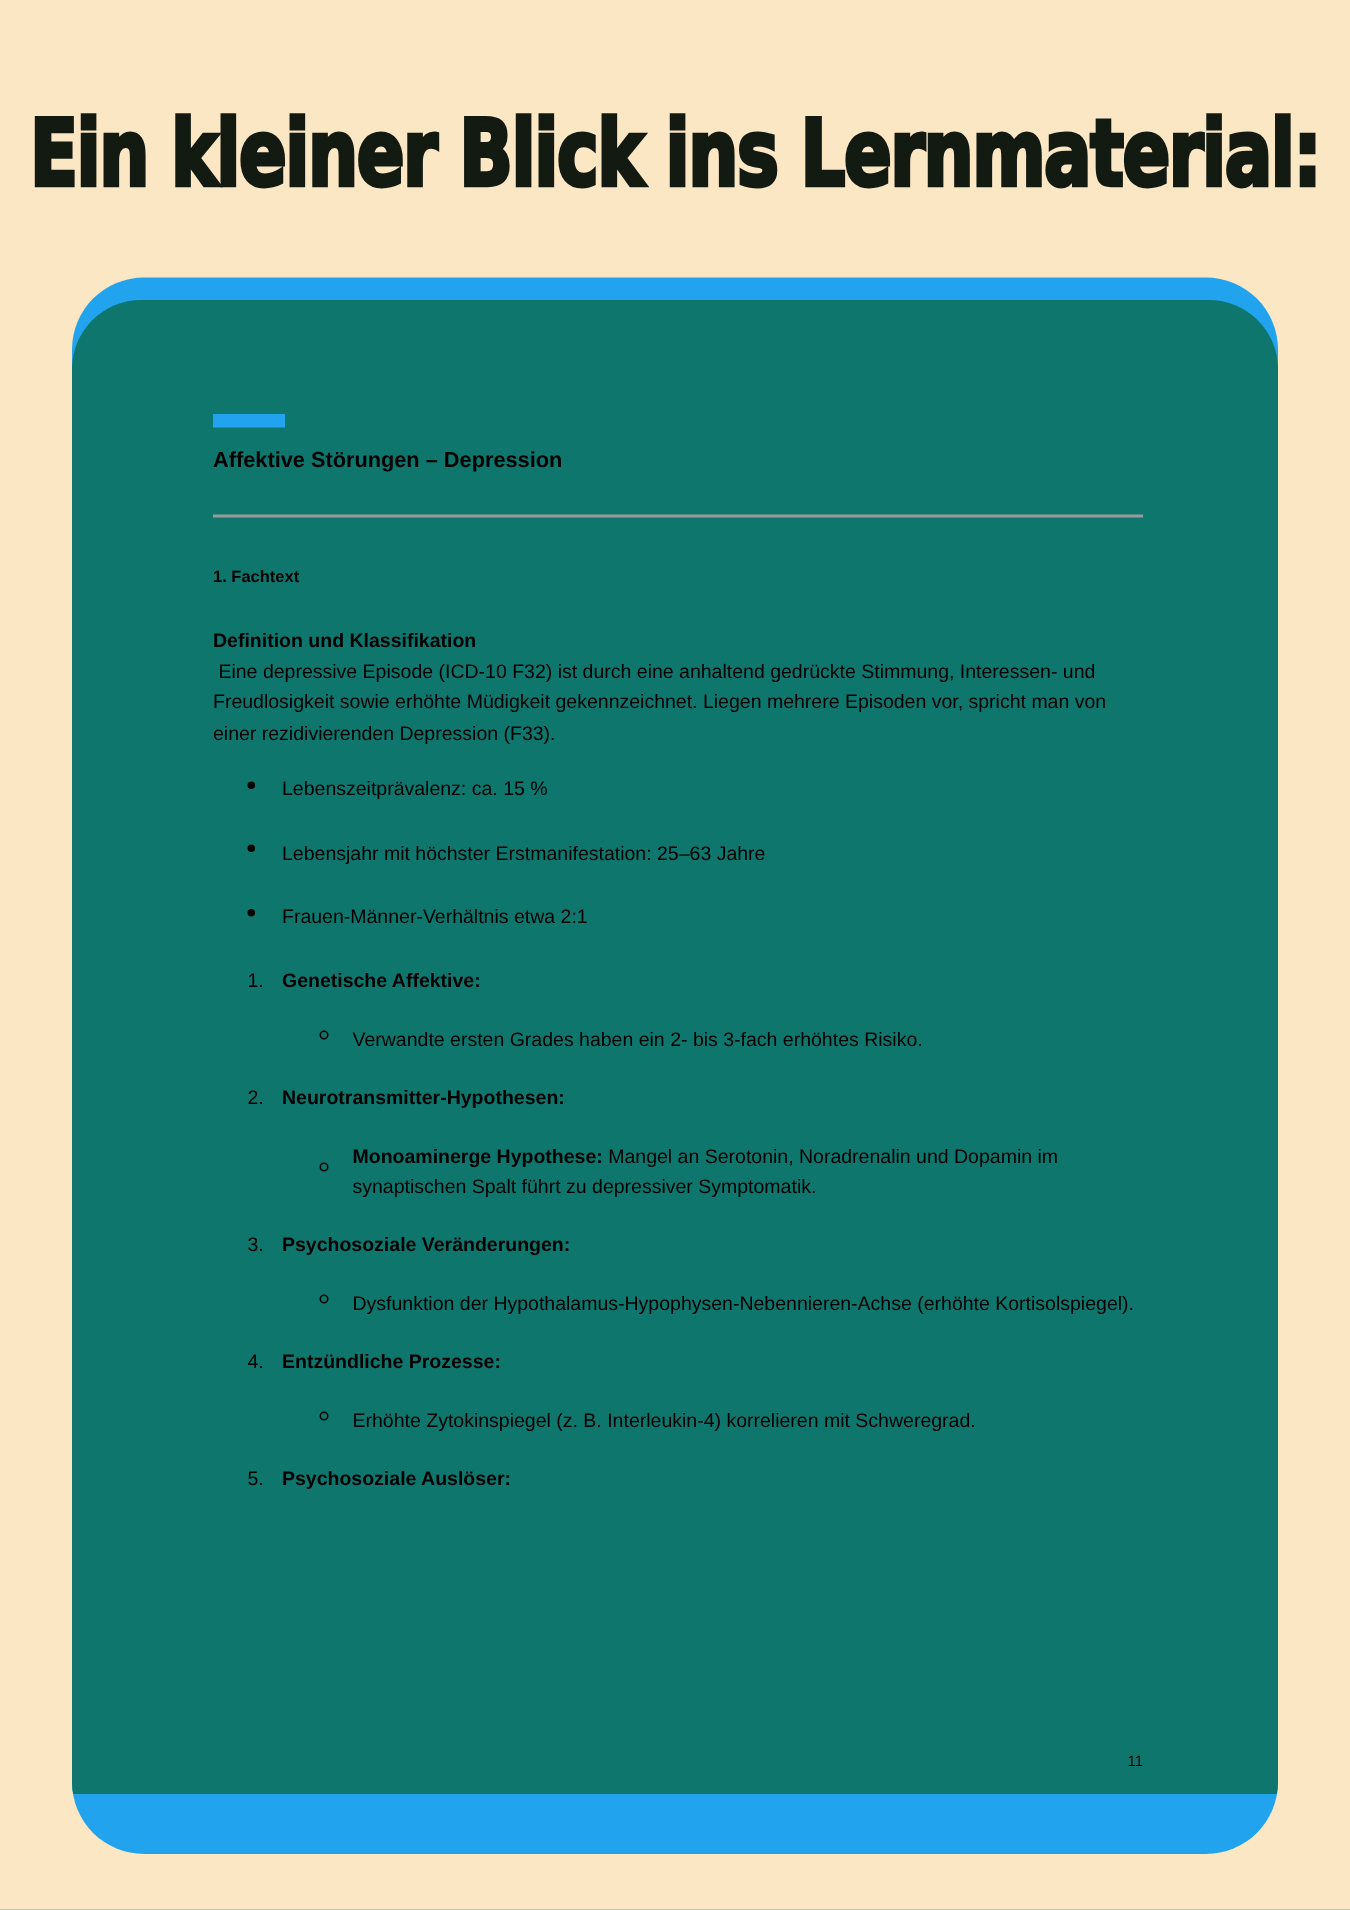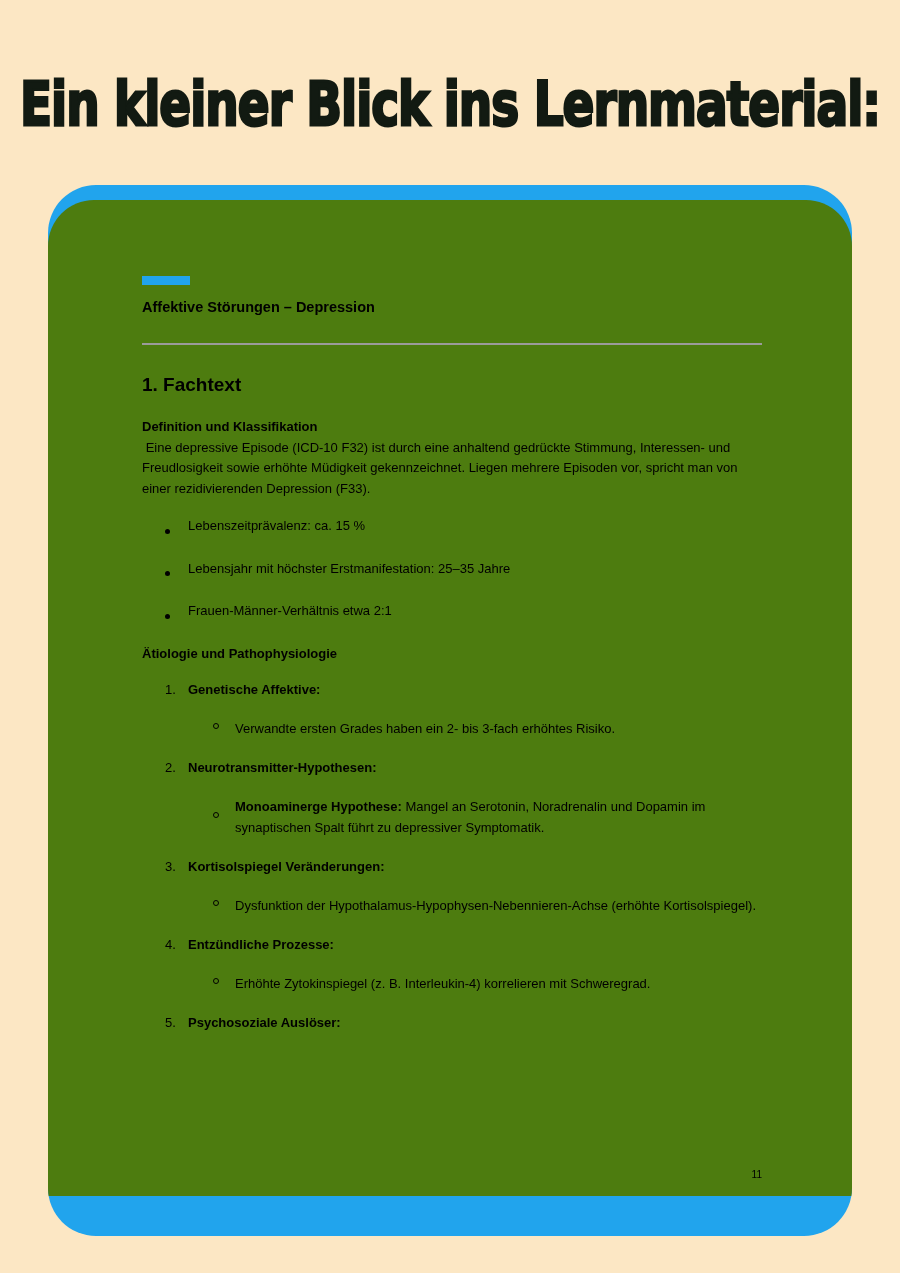--- a/index.html
+++ b/index.html
@@ -32,49 +32,49 @@
     margin: 0 auto;
     background: #21a4ed;
     border-radius: 48px;
     overflow: hidden;
     position: relative;
   }
   .sheet {
     position: relative;
     margin-top: 15px;
     height: 996px;
-    background: #4d7c0f;
+    background: #0f766e;
     border-radius: 46px 46px 0 0;
     overflow: hidden;
   }
   .content {
     padding: 76px 90px 0 94px;
     font-size: 13px;
     line-height: 20.5px;
     color: #000000;
   }
   .accent-bar { width: 48px; height: 9px; background: #21a4ed; }
   .doc-header {
     margin-top: 13px;
     font-size: 14.5px; font-weight: 700; line-height: 19px;
   }
   .rule {
     border: none; border-top: 2px solid #9b9b9b;
     margin: 26px 0 0 0;
   }
   .fachtext {
     margin-top: 29px;
-    font-size: 19px; font-weight: 700; line-height: 22px;
+    font-size: 11px; font-weight: 700; line-height: 22px;
   }
   .def-heading { margin-top: 21px; font-weight: 700; }
   .def-body { margin: 0 0 17px 0; white-space: pre-wrap; }
   .epi-heading { margin: 0 0 12px 0; font-weight: 700; }
   .bullet-list { list-style: none; }
   .bullet-item {
-    display: flex; align-items: flex-end;
+    display: flex; align-items: center;
     padding-left: 23px; margin-bottom: 22px;
   }
   .dot-icon {
     flex: 0 0 auto;
     width: 5px; height: 5px; border-radius: 50%;
     background: #000; margin-right: 18px;
     position: relative; top: -3px;
   }
   .aetio-heading { margin: 9px 0 16px 0; font-weight: 700; }
   .num-list { list-style: none; }
@@ -124,29 +124,28 @@
       <div class="def-heading">Definition und Klassifikation</div>
       <p class="def-body"> Eine depressive Episode (ICD-10 F32) ist durch eine anhaltend gedrückte Stimmung, Interessen- und Freudlosigkeit sowie erhöhte Müdigkeit gekennzeichnet. Liegen mehrere Episoden vor, spricht man von einer rezidivierenden Depression (F33).</p>
 
       <ul class="bullet-list">
         <li class="bullet-item">
           <span class="dot-icon"></span>
           <span>Lebenszeitprävalenz: ca. 15 %</span>
         </li>
         <li class="bullet-item">
           <span class="dot-icon"></span>
-          <span>Lebensjahr mit höchster Erstmanifestation: 25–35 Jahre</span>
+          <span>Lebensjahr mit höchster Erstmanifestation: 25–63 Jahre</span>
         </li>
         <li class="bullet-item">
           <span class="dot-icon"></span>
           <span>Frauen-Männer-Verhältnis etwa 2:1</span>
         </li>
       </ul>
 
-      <div class="aetio-heading">Ätiologie und Pathophysiologie</div>
       <div class="num-list">
 
         <div class="num-item">
           <span class="num-label">1.</span>
           <span class="num-title">Genetische Affektive:</span>
         </div>
         <div class="sub-item">
           <span class="circle-icon"></span>
           <span class="sub-text"><b class="sub-lead"></b><span>Verwandte ersten Grades haben ein 2- bis 3-fach erhöhtes Risiko.</span></span>
         </div>
@@ -155,21 +154,21 @@
           <span class="num-label">2.</span>
           <span class="num-title">Neurotransmitter-Hypothesen:</span>
         </div>
         <div class="sub-item">
           <span class="circle-icon"></span>
           <span class="sub-text"><b class="sub-lead">Monoaminerge Hypothese:</b><span> Mangel an Serotonin, Noradrenalin und Dopamin im synaptischen Spalt führt zu depressiver Symptomatik.</span></span>
         </div>
 
         <div class="num-item">
           <span class="num-label">3.</span>
-          <span class="num-title">Kortisolspiegel Veränderungen:</span>
+          <span class="num-title">Psychosoziale Veränderungen:</span>
         </div>
         <div class="sub-item">
           <span class="circle-icon"></span>
           <span class="sub-text"><b class="sub-lead"></b><span>Dysfunktion der Hypothalamus-Hypophysen-Nebennieren-Achse (erhöhte Kortisolspiegel).</span></span>
         </div>
 
         <div class="num-item">
           <span class="num-label">4.</span>
           <span class="num-title">Entzündliche Prozesse:</span>
         </div>

